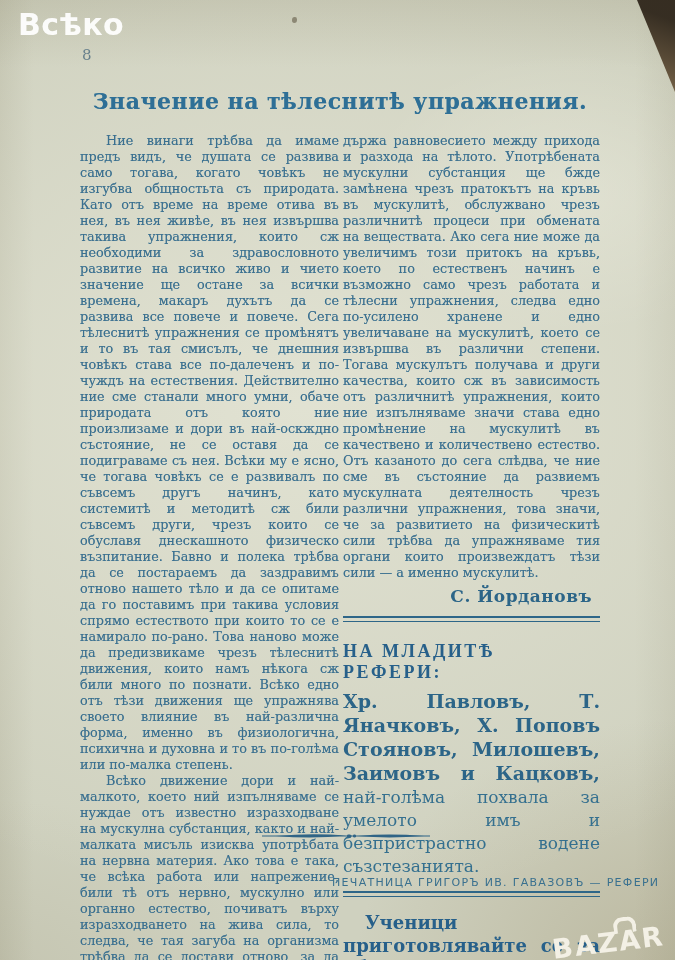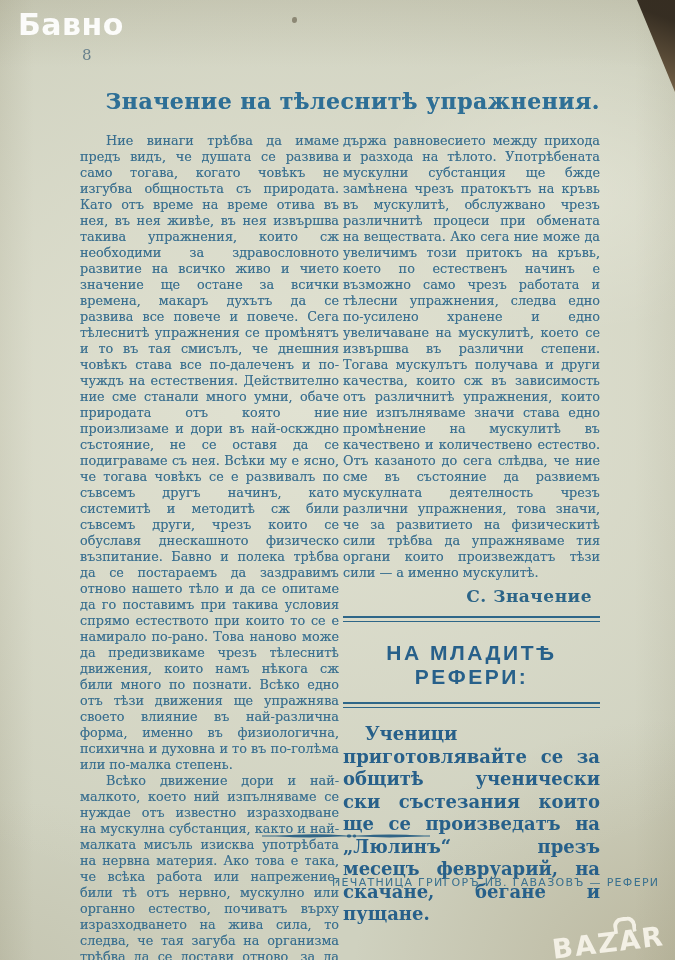--- a/index.html
+++ b/index.html
@@ -24,43 +24,43 @@
   }
   .speck{position:absolute;left:292px;top:17px;width:5px;height:6px;background:rgba(90,80,60,.55);border-radius:50% 40% 55% 45%;}
   .wm-plamen{
     position:absolute;top:7px;left:18px;
     font-family:"DejaVu Sans", sans-serif;font-weight:bold;font-size:30px;
     color:rgba(255,255,255,0.93);letter-spacing:.5px;
   }
   .page-number{position:absolute;top:46px;left:82px;font-size:15px;color:#68808c;}
   .title{
     position:absolute;top:88px;left:80px;width:520px;margin:0;
-    text-align:right;font-size:22px;font-weight:bold;letter-spacing:.5px;
+    text-align:center;font-size:22px;font-weight:bold;letter-spacing:.5px;
     color:#2e6f96;text-shadow:0 0 .5px rgba(46,111,150,.6);
   }
   .col{position:absolute;top:133px;color:#3a7090;}
   .col-left{left:80px;width:259px;}
   .col-right{left:343px;width:257px;}
   .body-p{
     margin:0;font-size:12.8px;line-height:16px;text-align:justify;
     text-shadow:0 0 .4px rgba(58,112,144,.55);
   }
   .indent{text-indent:26px;}
   .signature{
     margin-top:5px;padding-right:8px;text-align:right;
     font-weight:bold;font-size:17px;letter-spacing:.5px;color:#2c6588;
   }
   .double-rule{
     margin-top:10px;height:3px;
     border-top:2px solid #2e6688;border-bottom:1px solid #2e6688;
   }
   .rule-2{margin-top:13px;}
   .ref-heading{
-    margin-top:19px;text-align:center;
-    font-family:Liberation Sans, sans-serif;font-weight:bold;font-size:21px;
+    margin-top:19px;text-align:left;
+    font-family:Liberation Serif, serif;font-weight:bold;font-size:18px;
     letter-spacing:2.5px;color:#27608a;
   }
   .ref-text{margin:7px 0 0 0;text-align:justify;line-height:22px;color:#2c6588;}
   .ref-names{font-weight:bold;font-size:19px;}
   .ref-praise{font-size:17px;color:#35708f;}
   .notice{
     margin:15px 0 0 0;text-indent:22px;text-align:justify;
     font-weight:bold;font-size:18px;line-height:22.5px;color:#27608a;word-spacing:1px;
   }
   .ornament{position:absolute;left:262px;top:831px;}
@@ -80,38 +80,42 @@
   }
 </style>
 </head>
 <body>
 
 <div class="photo">
 
   <div class="corner-tr"></div>
   <div class="speck"></div>
 
-  <div class="wm-plamen">Бавно</div>
+  <div class="wm-plamen">Всѣко</div>
 
   <div class="page-number">8</div>
 
   <h1 class="title">Значение на тѣлеснитѣ упражнения.</h1>
 
   <div class="col col-left">
     <p class="body-p indent">Ние винаги трѣбва да имаме предъ видъ, че душата се развива само тогава, когато човѣкъ не изгубва общностьта съ природата. Като отъ време на време отива въ нея, въ нея живѣе, въ нея извършва такива упражнения, които сж необходими за здравословното развитие на всичко живо и чието значение ще остане за всички времена, макаръ духътъ да се развива все повече и повече. Сега тѣлеснитѣ упражнения се промѣнятъ и то въ тая смисълъ, че днешния човѣкъ става все по-далеченъ и по-чуждъ на естествения. Действително ние сме станали много умни, обаче природата отъ която ние произлизаме и дори въ най-оскждно състояние, не се оставя да се подиграваме съ нея. Всѣки му е ясно, че тогава човѣкъ се е развивалъ по съвсемъ другъ начинъ, като системитѣ и методитѣ сж били съвсемъ други, чрезъ които се обуславя днескашното физическо възпитание. Бавно и полека трѣбва да се постараемъ да заздравимъ отново нашето тѣло и да се опитаме да го поставимъ при такива условия спрямо естеството при които то се е намирало по-рано. Това наново може да предизвикаме чрезъ тѣлеснитѣ движения, които намъ нѣкога сж били много по познати. Всѣко едно отъ тѣзи движения ще упражнява своето влияние въ най-различна форма, именно въ физиологична, психична и духовна и то въ по-голѣма или по-малка степень.</p>
     <p class="body-p indent">Всѣко движение дори и най-малкото, което ний изпълняваме се нуждае отъ известно изразходване на мускулна субстанция, както и най-малката мисъль изисква употрѣбата на нервна материя. Ако това е така, че всѣка работа или напрежение, били тѣ отъ нервно, мускулно или органно естество, почиватъ върху изразходването на жива сила, то следва, че тая загуба на организма трѣбва да се достави отново, за да може да се по-</p>
   </div>
 
   <div class="col col-right">
     <p class="body-p">държа равновесието между прихода и разхода на тѣлото. Употрѣбената мускулни субстанция ще бжде замѣнена чрезъ пратокътъ на кръвь въ мускулитѣ, обслужвано чрезъ различнитѣ процеси при обмената на веществата. Ако сега ние може да увеличимъ този притокъ на кръвь, което по естественъ начинъ е възможно само чрезъ работата и тѣлесни упражнения, следва едно по-усилено хранене и едно увеличаване на мускулитѣ, което се извършва въ различни степени. Тогава мускулътъ получава и други качества, които сж въ зависимость отъ различнитѣ упражнения, които ние изпълняваме значи става едно промѣнение на мускулитѣ въ качествено и количествено естество. Отъ казаното до сега слѣдва, че ние сме въ състояние да развиемъ мускулната деятелность чрезъ различни упражнения, това значи, че за развитието на физическитѣ сили трѣбва да упражняваме тия органи които произвеждатъ тѣзи сили — а именно мускулитѣ.</p>
-    <div class="signature">С. Значение</div>
+    <div class="signature">С. Йордановъ</div>
 
     <div class="double-rule"></div>
 
     <div class="ref-heading">НА МЛАДИТѢ РЕФЕРИ:</div>
+    <p class="ref-text">
+      <span class="ref-names">Хр. Павловъ, Т. Яначковъ, Х. Поповъ Стояновъ, Милошевъ, Заимовъ и Кацковъ,</span>
+      <span class="ref-praise">най-голѣма похвала за умелото имъ и безпристрастно водене съзстезанията.</span>
+    </p>
 
     <div class="double-rule rule-2"></div>
 
     <p class="notice">Ученици приготовлявайте се за общитѣ ученически ски състезания които ще се произведатъ на „Люлинъ“ презъ месецъ февруарий, на скачане, бегане и пущане.</p>
   </div>
 
   <svg class="ornament" width="168" height="10" viewBox="0 0 168 10">
     <line x1="0" y1="5" x2="168" y2="5" stroke="#2f6486" stroke-width="1"></line>
     <path d="M14 5 Q50 1.8 84 4.6 Q50 8.2 14 5 Z" fill="#2f6486"></path>
     <path d="M96 5 Q126 2.2 162 5 Q126 7.8 96 5 Z" fill="#2f6486"></path>

